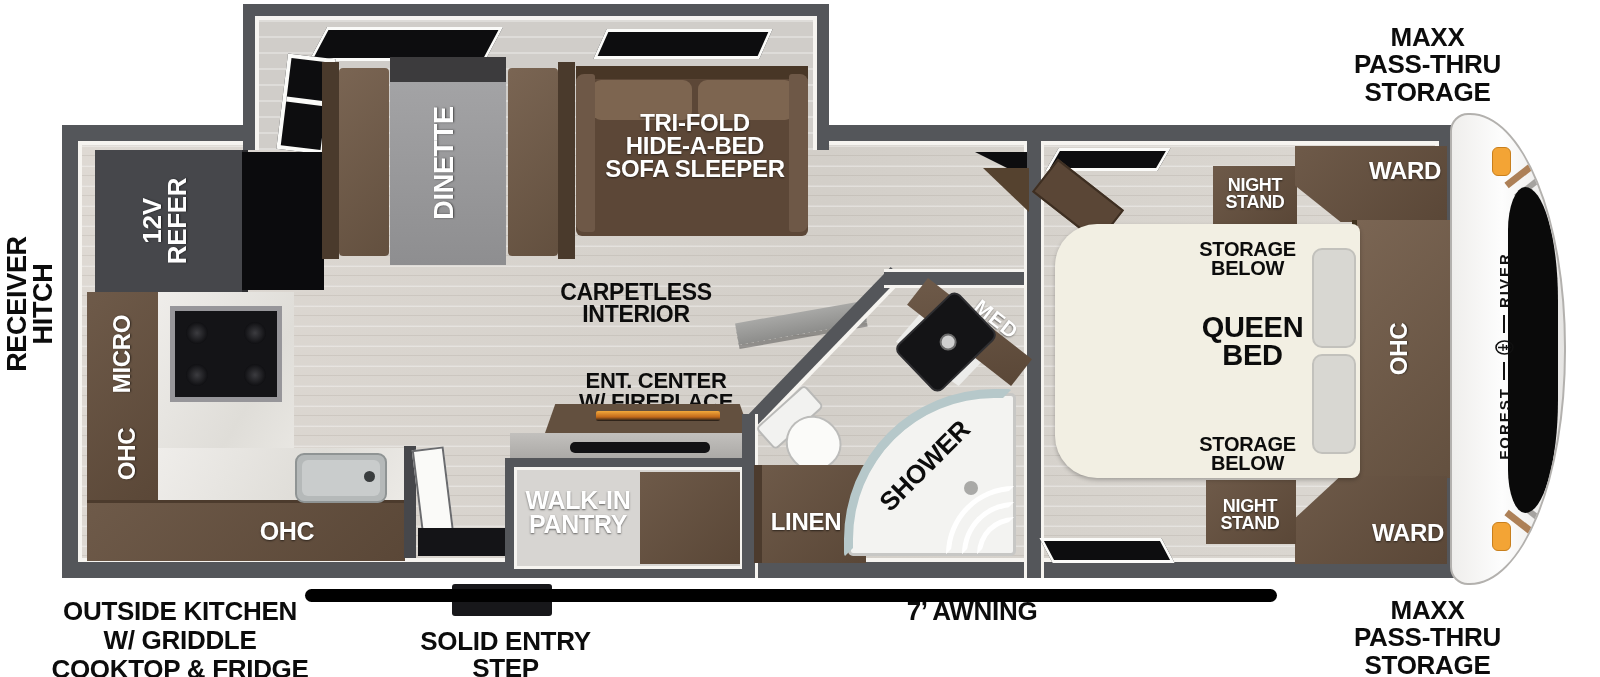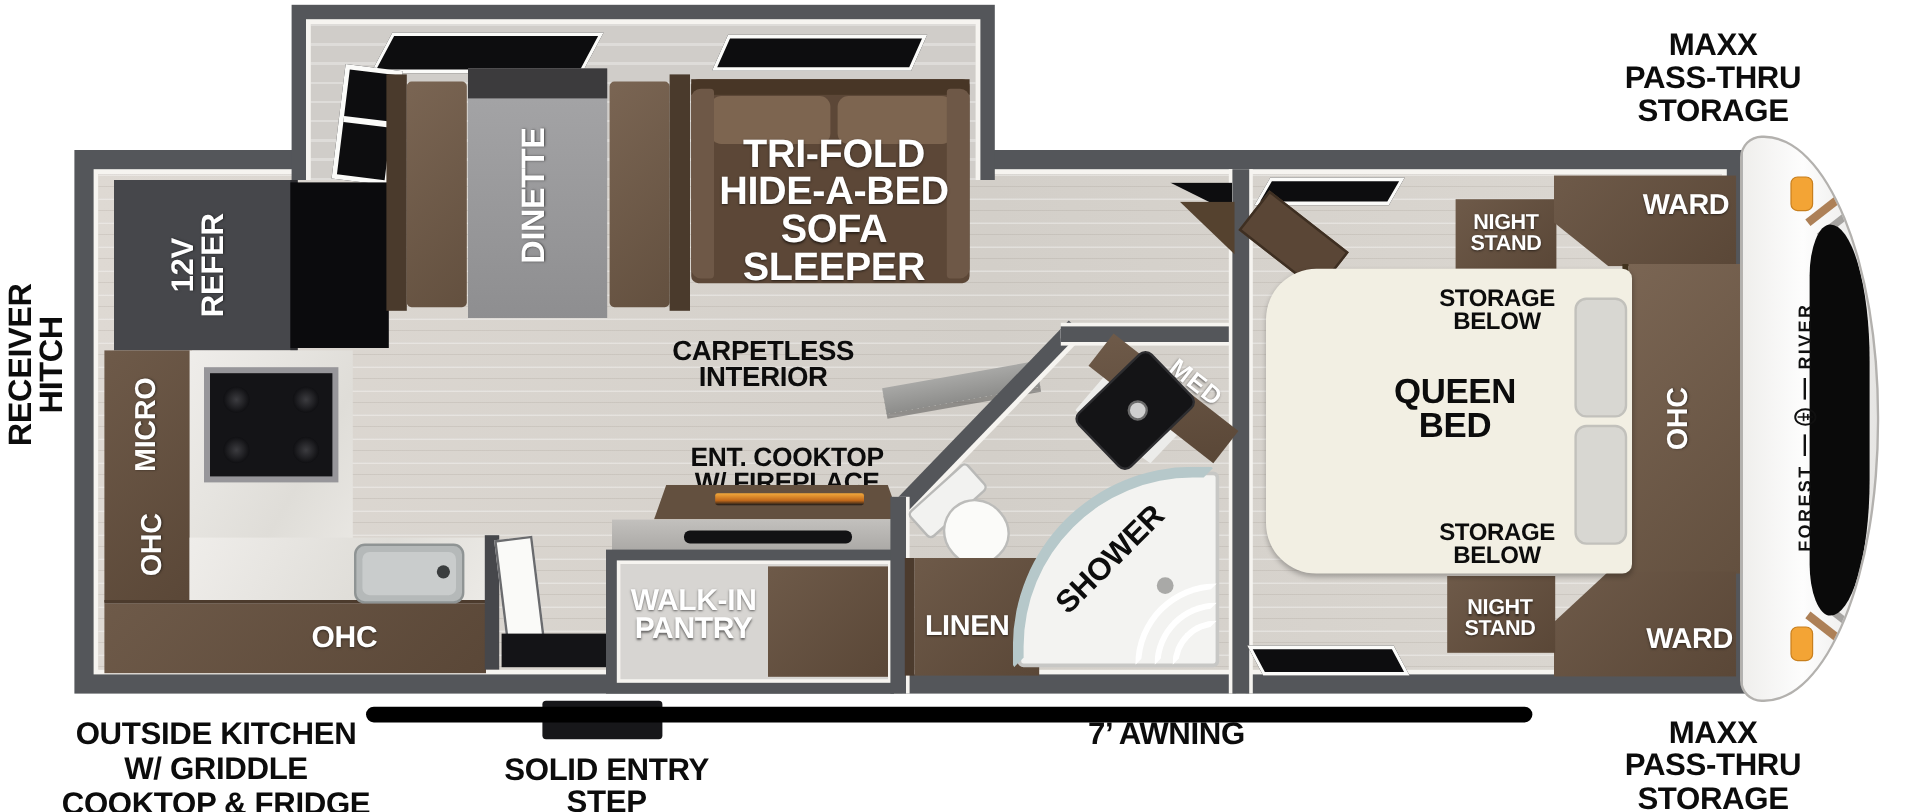--- a/index.html
+++ b/index.html
@@ -89,27 +89,27 @@
   <div class="a brown2" style="left:508px;top:68px;width:50px;height:188px;border-radius:4px;"></div>
   <div class="a darkbrown" style="left:558px;top:62px;width:17px;height:197px;"></div>
 
   <div class="a" style="left:576px;top:66px;width:232px;height:170px;background:#5c4737;border-radius:6px;">
     <div class="a" style="left:0;top:0;right:0;height:13px;background:#483626;"></div>
     <div class="a" style="left:16px;top:14px;width:100px;height:40px;background:#7d6550;border-radius:9px;"></div>
     <div class="a" style="left:122px;top:14px;width:96px;height:40px;background:#7d6550;border-radius:9px;"></div>
     <div class="a" style="left:0;top:8px;width:19px;height:158px;background:#6e5847;border-radius:8px 3px 3px 8px;"></div>
     <div class="a" style="right:0;top:8px;width:19px;height:158px;background:#6e5847;border-radius:3px 8px 8px 3px;"></div>
   </div>
-  <div class="lb w" style="left:595px;top:112px;width:200px;font-size:33px;">TRI-FOLD
+  <div class="lb w" style="left:595px;top:112px;width:200px;font-size:24px;">TRI-FOLD
 HIDE-A-BED
 SOFA SLEEPER</div>
 
   <div class="lb" style="left:536px;top:282px;width:200px;font-size:23px;">CARPETLESS
 INTERIOR</div>
-  <div class="lb" style="left:556px;top:371px;width:200px;font-size:22px;">ENT. COOKTOP
+  <div class="lb" style="left:556px;top:371px;width:200px;font-size:22px;">ENT. CENTER
 W/ FIREPLACE</div>
 
   <div class="a" style="left:736px;top:312px;width:130px;height:22px;background:linear-gradient(180deg,#a8a8a6,#8d8d8b);
               transform:rotate(-10deg);box-shadow:0 4px 0 rgba(60,60,60,.45);"></div>
 
   <div class="a" style="left:545px;top:404px;width:205px;height:29px;background:linear-gradient(180deg,#6a5646,#57453​6);
               clip-path:polygon(5% 0,95% 0,100% 100%,0 100%);background-color:#63503f;"></div>
   <div class="a" style="left:596px;top:411px;width:124px;height:10px;
               background:linear-gradient(180deg,#f2a93c,#c2691a 60%,#1a1a1a);border-radius:2px;"></div>
   <div class="a" style="left:510px;top:433px;width:240px;height:28px;background:linear-gradient(180deg,#c2c0bd,#a9a7a4);"></div>
@@ -189,21 +189,21 @@
   <div class="lb w" style="left:1208px;top:498px;width:84px;font-size:18px;">NIGHT
 STAND</div>
 
   <div class="a" style="left:1055px;top:224px;width:305px;height:254px;background:#f2efe3;
               border-radius:42px 8px 8px 42px;box-shadow:0 2px 4px rgba(0,0,0,.25);">
     <div class="a" style="right:4px;top:24px;width:40px;height:96px;background:#d8d7d2;
          border:2px solid #c2c1bc;border-radius:10px;"></div>
     <div class="a" style="right:4px;bottom:24px;width:40px;height:96px;background:#d8d7d2;
          border:2px solid #c2c1bc;border-radius:10px;"></div>
   </div>
-  <div class="lb" style="left:1130px;top:314px;width:165px;font-size:29px;">QUEEN
+  <div class="lb" style="left:1170px;top:314px;width:165px;font-size:29px;">QUEEN
 BED</div>
   <div class="lb" style="left:1165px;top:240px;width:165px;font-size:20px;">STORAGE
 BELOW</div>
   <div class="lb" style="left:1165px;top:435px;width:165px;font-size:20px;">STORAGE
 BELOW</div>
 
   <div class="a" style="left:1450px;top:113px;width:112px;height:468px;overflow:hidden;
               background:linear-gradient(90deg,#efeeec,#fdfdfd 45%,#e6e5e3);
               border:2px solid #b3b1ae;border-radius:18px 96px 96px 18px / 18px 234px 234px 18px;">
     <div class="a" style="right:-4px;top:2px;width:72px;height:66px;background:#0c0c0c;

